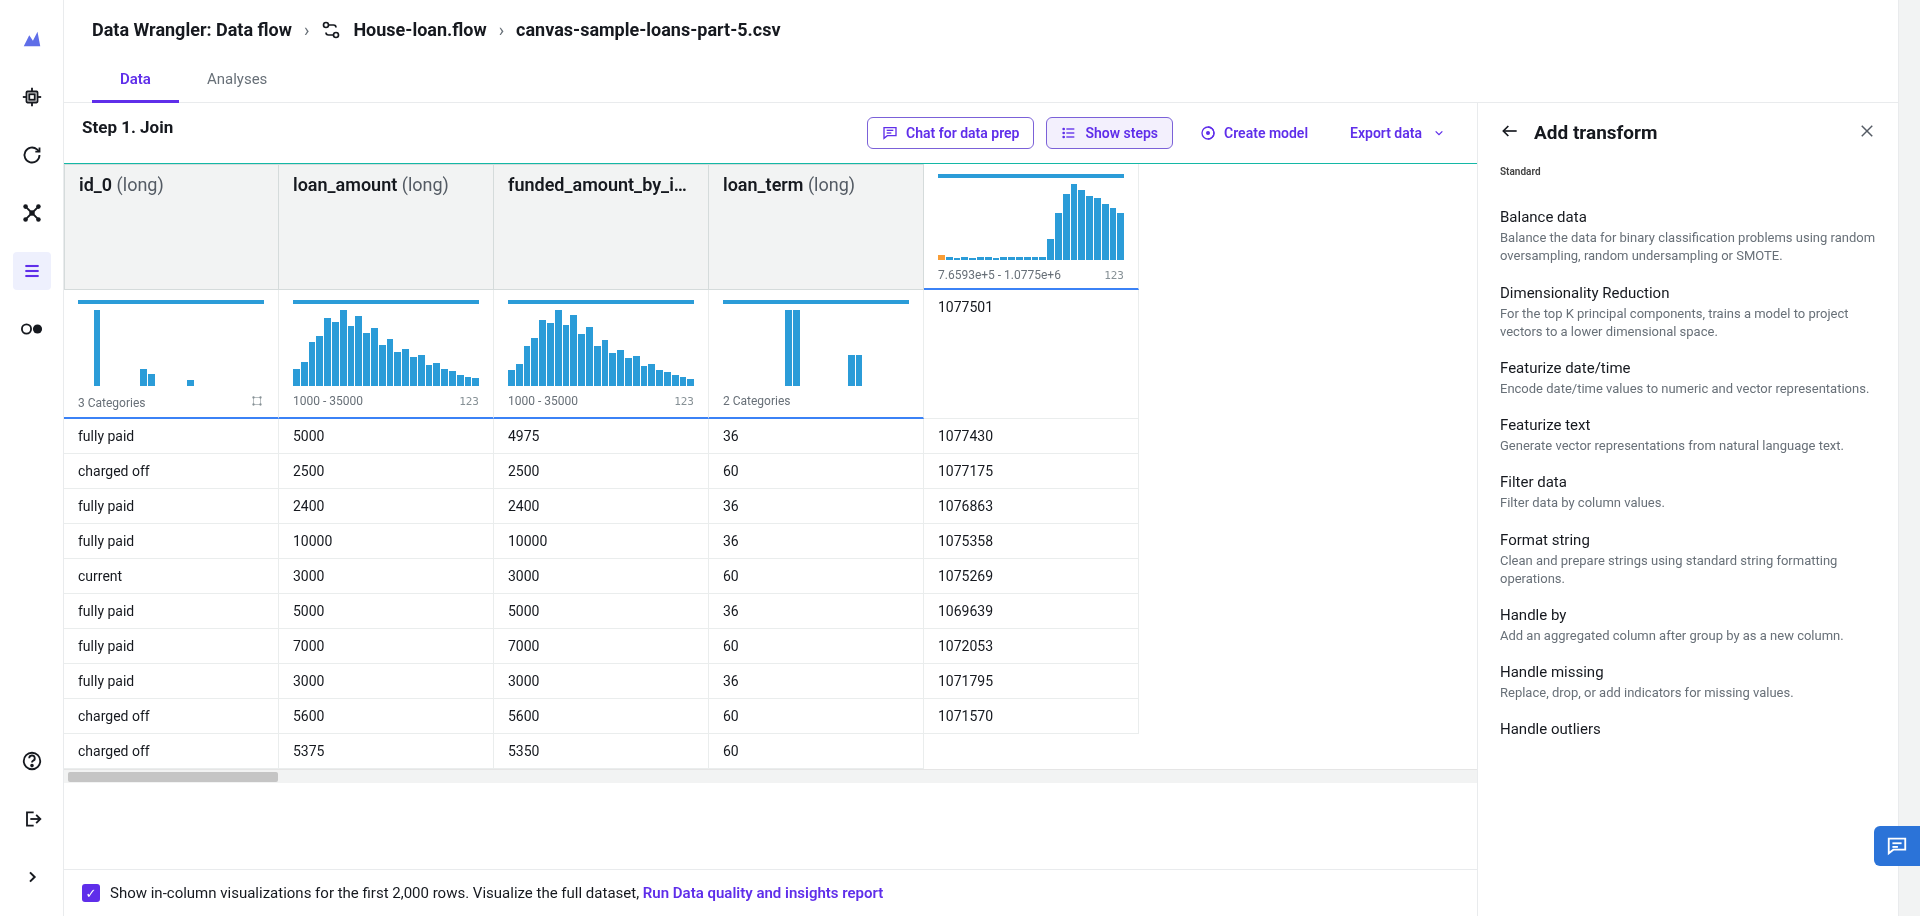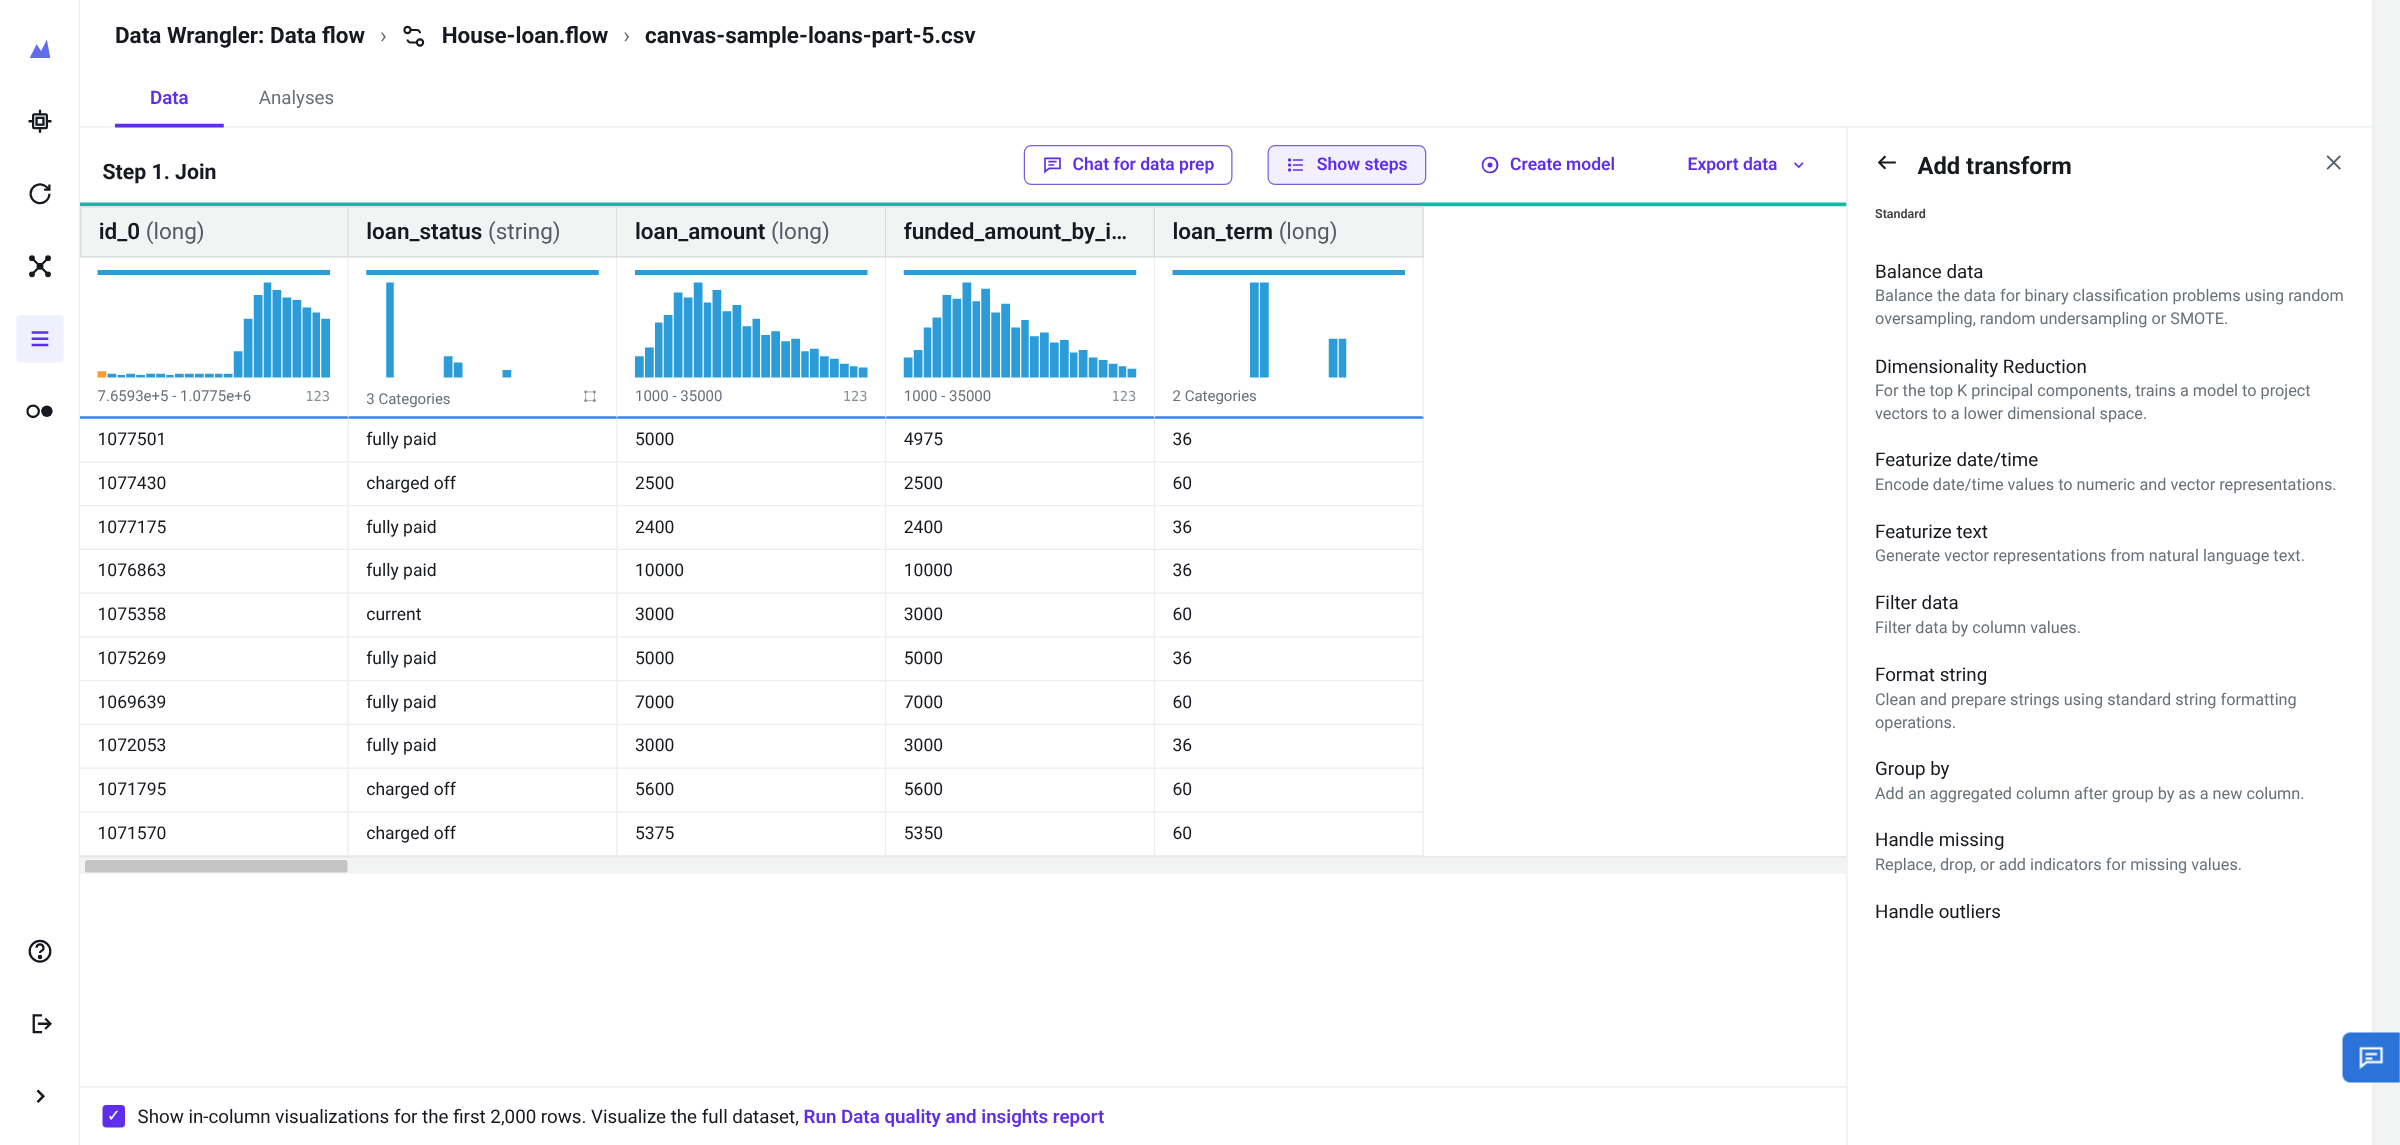--- a/index.html
+++ b/index.html
@@ -12,21 +12,21 @@
 .main { flex: 1; display: flex; flex-direction: column; min-width: 0; }
 .breadcrumb { padding: 18px 28px; display: flex; align-items: center; gap: 12px; font-size: 18px; font-weight: 700; }
 .breadcrumb .crumb { color: #16191f; }
 .breadcrumb .sep { color: #687078; font-weight: 400; }
 .breadcrumb svg { vertical-align: middle; }
 .tabs { border-bottom: 1px solid #e9ebed; display: flex; padding-left: 28px; }
 .tab { padding: 12px 28px; color: #687078; font-size: 15px; cursor: pointer; }
 .tab.active { color: #5f2eea; font-weight: 600; border-bottom: 3px solid #5f2eea; margin-bottom: -1px; }
 .content-row { display: flex; flex: 1; min-height: 0; }
 .data-area { flex: 1; display: flex; flex-direction: column; border-right: 1px solid #e9ebed; min-width: 0; }
-.toolbar { display: flex; align-items: flex-end; padding: 14px 18px; border-bottom: 3px solid #14b8a6; gap: 28px; }
+.toolbar { display: flex; align-items: flex-start; padding: 14px 18px; border-bottom: 1px solid #14b8a6; gap: 12px; }
 .toolbar .step-title { font-size: 17px; font-weight: 700; flex: 1; }
 .btn { display: inline-flex; align-items: center; gap: 8px; padding: 7px 14px; border-radius: 6px; font-size: 14px; font-weight: 600; cursor: pointer; border: 1.5px solid transparent; white-space: nowrap; }
 .btn-outline-purple { border-color: #7b61d8; color: #5f2eea; background: #fff; }
 .btn-outline-purple-filled { border-color: #7b61d8; color: #5f2eea; background: #f3f0fd; }
 .btn-link-purple { color: #5f2eea; background: transparent; }
 .btn svg { flex-shrink: 0; }
 .caret-down { margin-left: 4px; }
 .grid-wrap { flex: 1; overflow: auto; position: relative; }
 .grid { display: grid; grid-template-columns: 215px 215px 215px 215px 215px; min-width: 100%; }
 .col-header { background: #f2f3f3; border: 1px solid #d5dbdb; border-left: none; padding: 9px 14px; font-size: 18px; font-weight: 600; white-space: nowrap; overflow: hidden; text-overflow: ellipsis; position: sticky; top: 0; z-index: 2; }
@@ -187,21 +187,20 @@
             <span>Export data</span>
             <svg class="caret-down" width="10" height="10" viewBox="0 0 24 24">
                 <path d="M4 8l8 8 8-8" fill="none" stroke="#5f2eea" stroke-width="3"></path>
               </svg>
           </div>
         </div>
 
         <div class="grid-wrap">
           <div class="grid" id="grid">
               <div class="col-header">id_0 <span class="type">(long)</span></div>
-              <div class="col-header">loan_status <span class="type">(string)</span></div>
               <div class="col-header">loan_amount <span class="type">(long)</span></div>
               <div class="col-header">funded_amount_by_investors...</div>
               <div class="col-header">loan_term <span class="type">(long)</span></div>
               <div class="viz-cell">
                 <div class="topline"></div>
                 <div class="histo">
                   <div class="bar orange" style="height: 6.41026%;"></div>
                   <div class="bar" style="height: 3.84615%;"></div>
                   <div class="bar" style="height: 2.5641%;"></div>
                   <div class="bar" style="height: 3.84615%;"></div>
@@ -473,21 +472,21 @@
             </div>
             <div class="transform-item">
               <div class="t-title">Filter data</div>
               <div class="t-desc">Filter data by column values.</div>
             </div>
             <div class="transform-item">
               <div class="t-title">Format string</div>
               <div class="t-desc">Clean and prepare strings using standard string formatting operations.</div>
             </div>
             <div class="transform-item">
-              <div class="t-title">Group by</div>
+              <div class="t-title">Handle by</div>
               <div class="t-desc">Add an aggregated column after group by as a new column.</div>
             </div>
             <div class="transform-item">
               <div class="t-title">Handle missing</div>
               <div class="t-desc">Replace, drop, or add indicators for missing values.</div>
             </div>
             <div class="transform-item">
               <div class="t-title">Handle outliers</div>
               <div class="t-desc"></div>
             </div>

